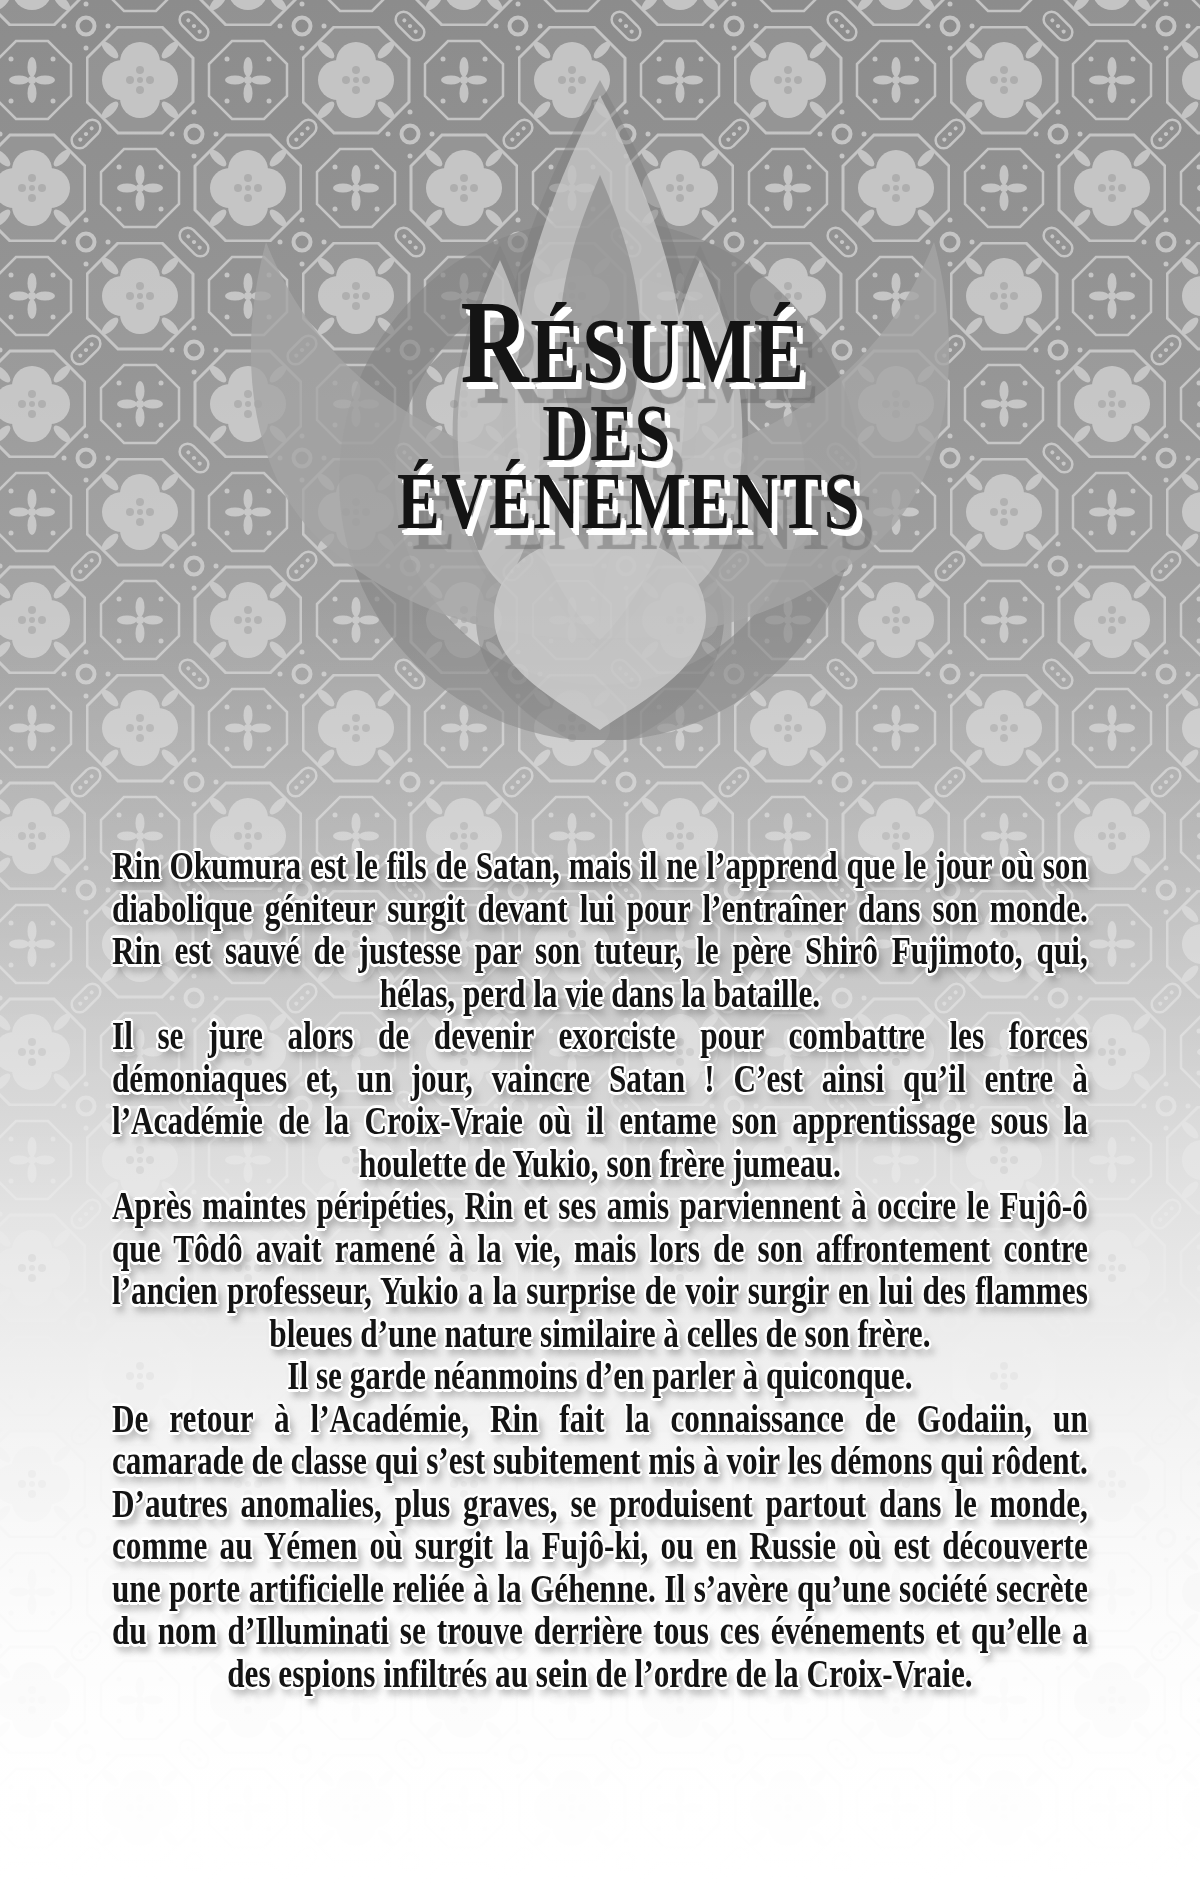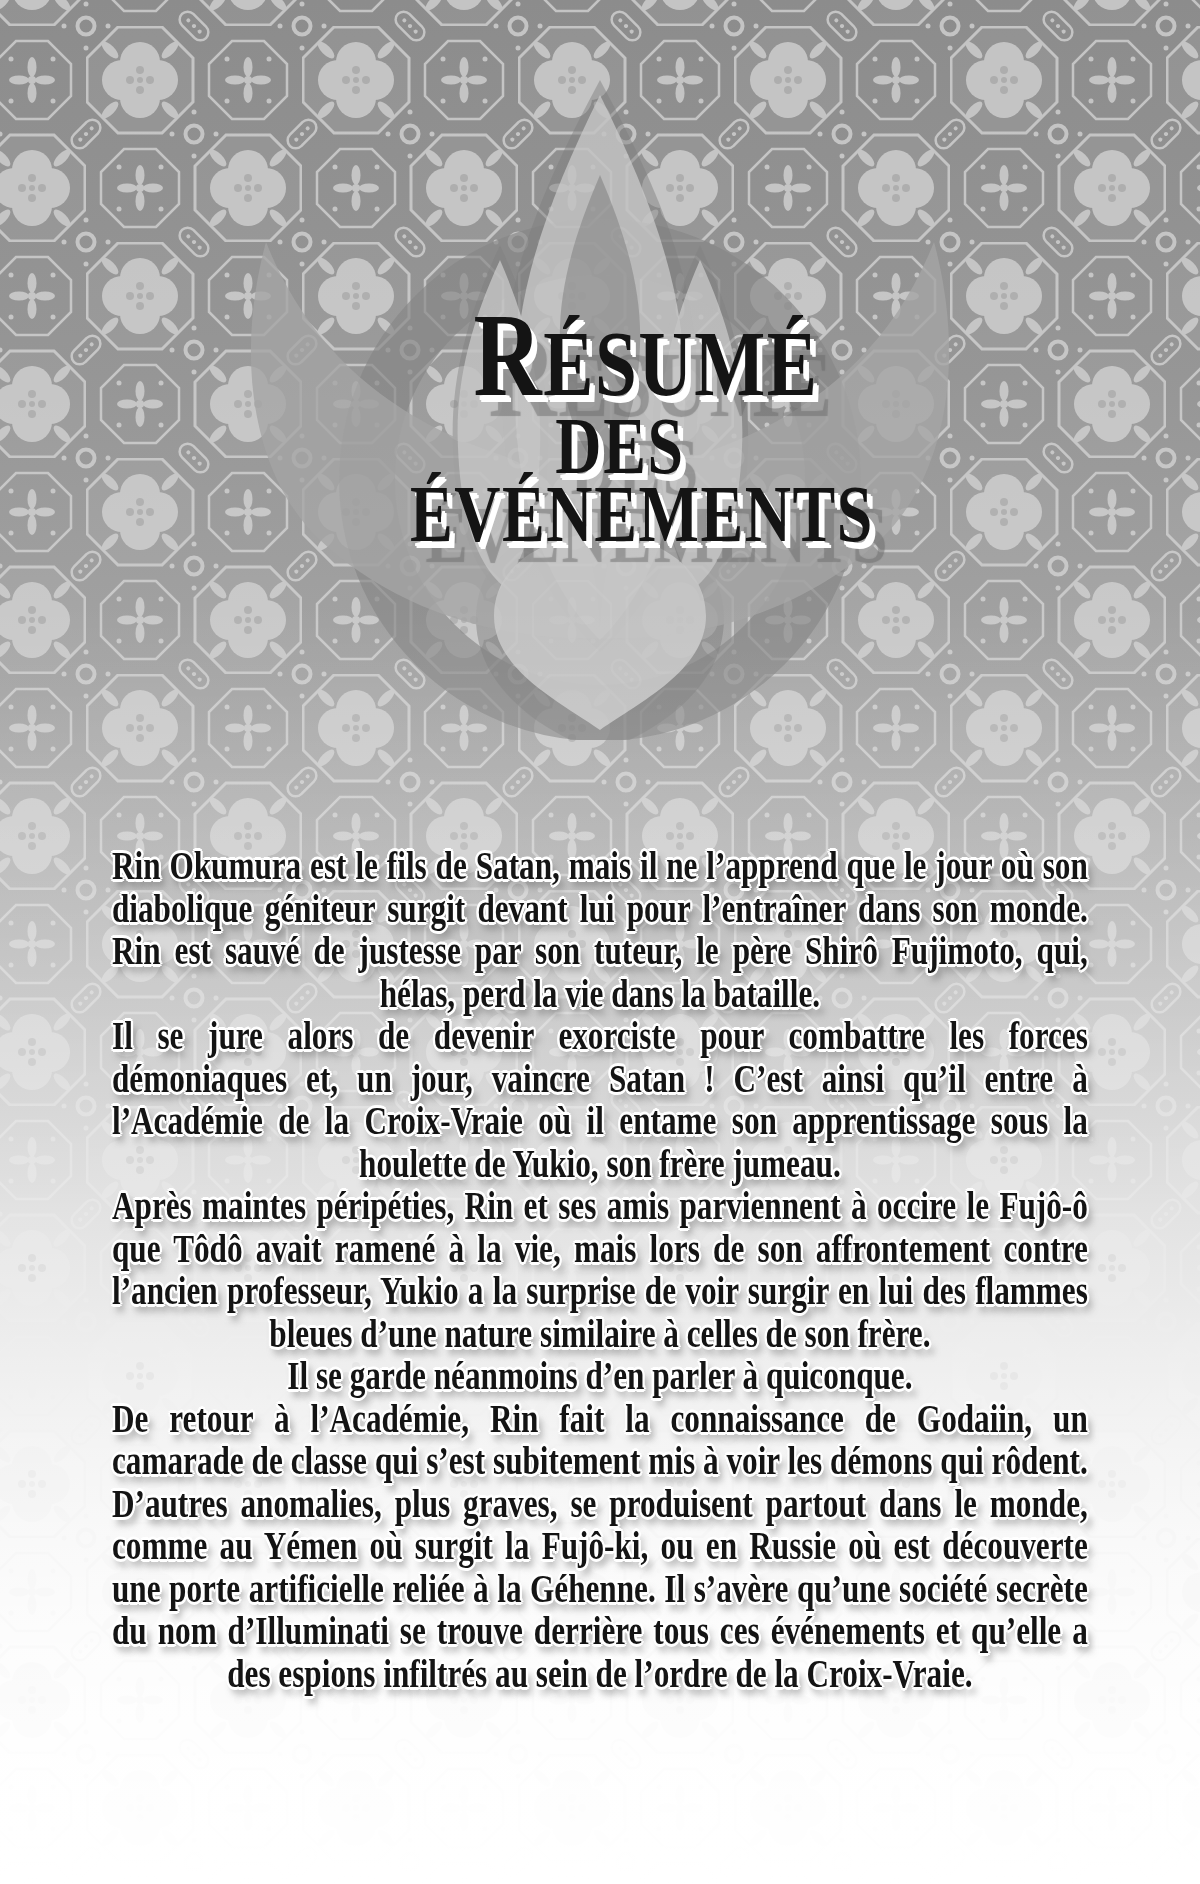--- a/index.html
+++ b/index.html
@@ -19,21 +19,21 @@
   .emblem { position:absolute; left:170px; top:80px; width:860px; height:660px; opacity:.93; }
   
   .fade-overlay {
     position:absolute; inset:0; pointer-events:none;
     background:linear-gradient(180deg,
       rgba(255,255,255,0) 0%, rgba(255,255,255,0) 32%,
       rgba(255,255,255,.22) 50%, rgba(255,255,255,.5) 66%,
       rgba(255,255,255,.78) 82%, rgba(255,255,255,.96) 95%,
       #ffffff 100%);
   }
-  .title { position:absolute; inset:0; margin:16px; font-weight:700; color:var(--ink,#141414);border-radius:10px; }
+  .title { position:absolute; inset:0; margin:3px; font-weight:700; color:var(--ink,#141414);border-radius:10px; }
   .title .tline {
     position:absolute; white-space:nowrap; line-height:1;
     transform:translateX(-50%) scaleX(.8); transform-origin:center top;
     letter-spacing:2px;
     text-shadow: 5px 5px 0 var(--halo,#ffffff), 7px 7px 0 var(--halo,#ffffff),
                  19px 21px 1px rgba(105,105,105,.5);
   }
   .t1 { top:281px; left:630px; font-size:94px; }
   .t1 .bigcap { font-size:118px; }
   .t2 { top:390px; left:604px; font-size:80px; }

